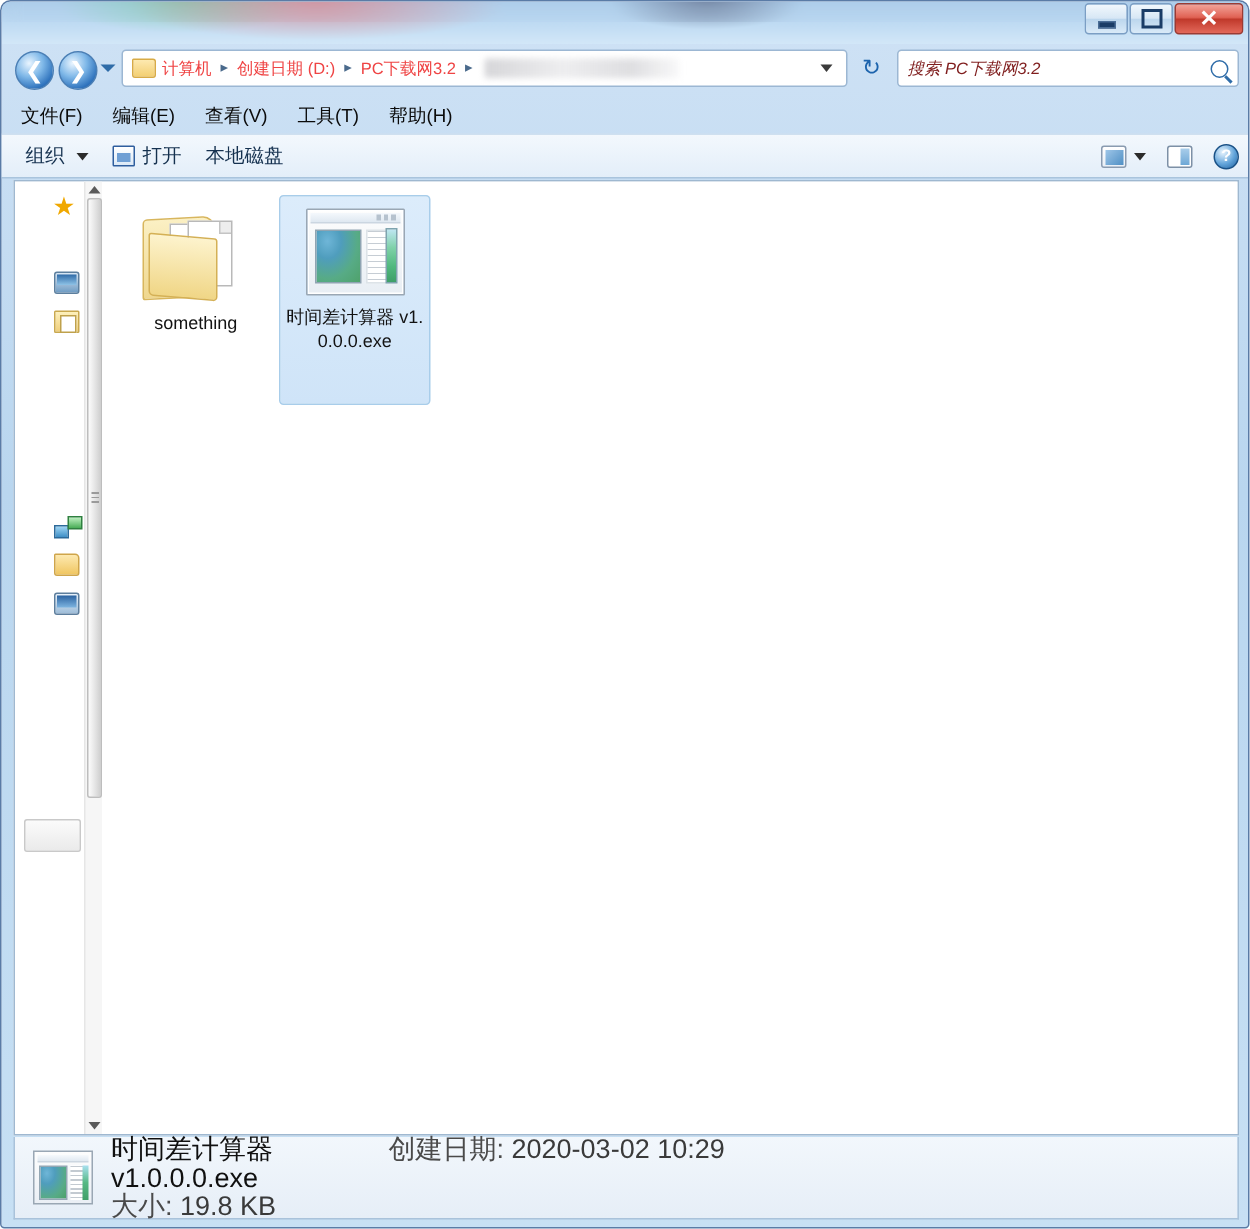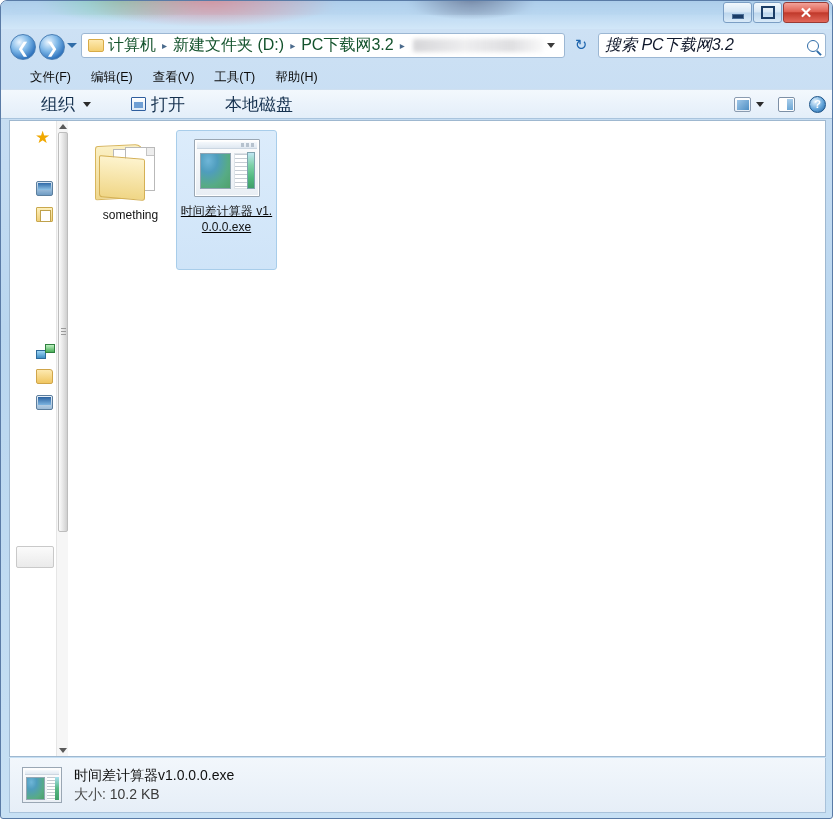--- a/index.html
+++ b/index.html
@@ -67,60 +67,60 @@
   .addrbar {
     position:absolute; left:80px; top:4px; width:484px; height:25px;
     background:#fff; border:1px solid #9cb7d3; border-radius:3px;
     display:flex; align-items:center; padding:0 3px; overflow:hidden;
   }
   .addr-folder {
     width:16px;height:13px;border-radius:1px 2px 2px 2px;
     background:linear-gradient(180deg,#fde9b0,#f3cf72);
     border:1px solid #d8ab46; margin:0 2px 0 3px; flex:none;
   }
-  .crumb { font-size:16px; color:#14532d; padding:0 2px; white-space:nowrap; }
+  .crumb { font-size:11px; color:#ef4444; padding:0 2px; white-space:nowrap; }
   .crumb-sep { color:#4a6a8c; font-size:10px; padding:0 4px; }
   .crumb-blur {
     width:130px; height:13px; margin-left:4px;
     background:linear-gradient(90deg, rgba(180,180,185,.55), rgba(205,205,210,.35) 40%, rgba(190,190,195,.5) 75%, rgba(225,225,228,.2));
     border-radius:2px; filter: blur(2.2px);
   }
   .addr-caret { margin-left:auto; margin-right:6px; width:0;height:0;
     border-left:4px solid transparent;border-right:4px solid transparent;border-top:5px solid #3b3b3b;}
   .refresh {
     position:absolute; left:570px; top:6px; width:20px;height:20px;
     color:#1d64ad; font-size:15px; display:flex;align-items:center;justify-content:center;
   }
   .searchbox {
     position:absolute; left:597px; top:4px; width:228px; height:25px;
     background:#fff; border:1px solid #9cb7d3; border-radius:3px;
     display:flex; align-items:center; padding:0 6px;
   }
-  .searchbox .ph { font-size:16px; color:#0f172a; font-style:italic; }
+  .searchbox .ph { font-size:11px; color:#7f1d1d; font-style:italic; }
   .searchbox .mag {
     margin-left:auto; width:12px;height:12px;border:1.8px solid #2f6ca8;border-radius:50%;
     position:relative;
   }
   .searchbox .mag::after{content:"";position:absolute;right:-4px;bottom:-3px;width:6px;height:1.8px;background:#2f6ca8;transform:rotate(45deg);}
 
   
   .menubar {
     position:absolute; left:0; top:64px; width:717px; height:24px;
-    display:flex; align-items:center; padding-left:21px; gap:4px;
+    display:flex; align-items:center; padding-left:5px; gap:4px;
   }
   .menuitem { font-size:12.5px; color:#0b0b0b; padding:3px 8px; border-radius:2px; }
 
   
   .toolbar {
     position:absolute; left:0; top:88px; width:833px; height:30px;
     display:flex; align-items:center; padding:0 8px;
     background: linear-gradient(180deg,#f3f8fd 0%, #e3eef9 100%);
     border-top:1px solid #cfe0f0; border-bottom:1px solid #a9c4dd;
   }
-  .tb-item { font-size:17px; color:#15314f; padding:4px 8px; display:flex;align-items:center;gap:5px;border-radius:3px;margin-left:24px;}
+  .tb-item { font-size:13px; color:#15314f; padding:4px 8px; display:flex;align-items:center;gap:5px;border-radius:3px;}
   .tb-caret { width:0;height:0;border-left:4px solid transparent;border-right:4px solid transparent;border-top:5px solid #2b2b2b; margin-left:3px;}
   .ico-open {
     width:15px;height:14px;background:linear-gradient(180deg,#fff,#dce9f6);
     border:1.5px solid #2f5e9e;border-radius:1px;position:relative;
   }
   .ico-open::after{content:"";position:absolute;left:2px;top:4px;right:2px;bottom:2px;background:#6f9fd4;}
   .tb-right { margin-left:auto; display:flex; align-items:center; gap:2px; }
   .ico-view{width:17px;height:15px;border:1px solid #8a9bb0;background:linear-gradient(180deg,#fff,#e9eff6);border-radius:2px;position:relative;}
   .ico-view::after{content:"";position:absolute;left:2px;top:2px;width:12px;height:10px;background:linear-gradient(135deg,#9ec6e8,#4f8fc4);}
   .ico-pane{width:17px;height:15px;border:1px solid #7d90a6;border-radius:2px;background:#fff;position:relative;}
@@ -249,21 +249,21 @@
   }
   .sb-ico {
     width:40px;height:36px;background:linear-gradient(180deg,#fdfdfd,#eaeff5);
     border:1px solid #9aa7b4; position:relative; flex:none;
   }
   .sb-ico .t{position:absolute;left:2px;top:2px;right:2px;height:5px;background:linear-gradient(180deg,#f6f9fc,#e1e9f1);border-bottom:1px solid #ccd6e0;}
   .sb-ico .c{position:absolute;left:3px;top:9px;width:19px;height:23px;background:radial-gradient(ellipse at 25% 20%,#6fb6d8,#4f9dbd 30%,#57ab86 70%,#4ba068 100%);border:1px solid #93a7b4;}
   .sb-ico .l{position:absolute;left:24px;top:9px;width:9px;height:23px;background:repeating-linear-gradient(180deg,#c3cad1 0 1px,#fff 1px 3px);}
   .sb-ico .b{position:absolute;right:2px;top:9px;width:4px;height:23px;background:linear-gradient(180deg,#a8e0ef,#56b884 50%,#3f9f68);}
   .sb-text { margin-left:12px; }
-  .sb-row { display:flex; align-items:flex-start; font-size:14px; line-height:19px; }
+  .sb-row { display:flex; align-items:flex-start; font-size:18px; line-height:19px; }
   .sb-name { color:#101010; }
   .sb-meta { color:#3a3a3a; }
   .sb-lbl  { color:#4a4a4a; }
   .sb-c1 { width:185px; flex:none; }
   .sb-c2 { width:225px; flex:none; }
   .sb-c3 { flex:none; }
 </style>
 </head>
 <body>
 
@@ -280,21 +280,21 @@
 
   <div class="navrow">
     <div class="navbtn back">❮</div>
     <div class="navbtn fwd">❯</div>
     <div class="navdrop"></div>
 
     <div class="addrbar">
       <div class="addr-folder"></div>
       <span class="crumb">计算机</span>
       <span class="crumb-sep">▸</span>
-      <span class="crumb">新建文件夹 (D:)</span>
+      <span class="crumb">创建日期 (D:)</span>
       <span class="crumb-sep">▸</span>
       <span class="crumb">PC下载网3.2</span>
       <span class="crumb-sep">▸</span>
       <span class="crumb-blur"></span>
       <span class="addr-caret"></span>
     </div>
 
     <div class="refresh">↻</div>
 
     <div class="searchbox">
@@ -361,21 +361,21 @@
       <div class="tile" style="left:12px; top:9px;">
         <div class="folder-ico">
           <div class="folder-back"></div>
           <div class="doc d1"></div>
           <div class="doc d2"></div>
           <div class="folder-front"></div>
         </div>
         <div class="tile-label">something</div>
       </div>
 
-      <div class="tile selected" style="left:108px; top:9px;text-decoration:underline;">
+      <div class="tile selected" style="left:118px; top:9px;">
         <div class="exe-ico">
           <div class="exe-title"></div>
           <div class="exe-canvas"></div>
           <div class="exe-lines"></div>
           <div class="exe-bar"></div>
         </div>
         <div class="tile-label">时间差计算器 v1.0.0.0.exe</div>
       </div>
 
     </div>
@@ -384,23 +384,27 @@
   <div class="statusbar">
     <div class="sb-ico">
       <span class="t"></span>
         <span class="c"></span>
         <span class="l"></span>
         <span class="b"></span>
     </div>
     <div class="sb-text">
       <div class="sb-row">
         <span class="sb-name sb-c1">时间差计算器v1.0.0.0.exe</span>
+        <span class="sb-c3">
+          <span class="sb-lbl">创建日期:</span>
+          <span class="sb-meta">2020-03-02 10:29</span>
+        </span>
       </div>
       <div class="sb-row">
         <span class="sb-c2">
           <span class="sb-lbl">大小:</span>
-          <span class="sb-meta">10.2 KB</span>
+          <span class="sb-meta">19.8 KB</span>
         </span>
       </div>
     </div>
   </div>
 
 </div>
 
 </body></html>

